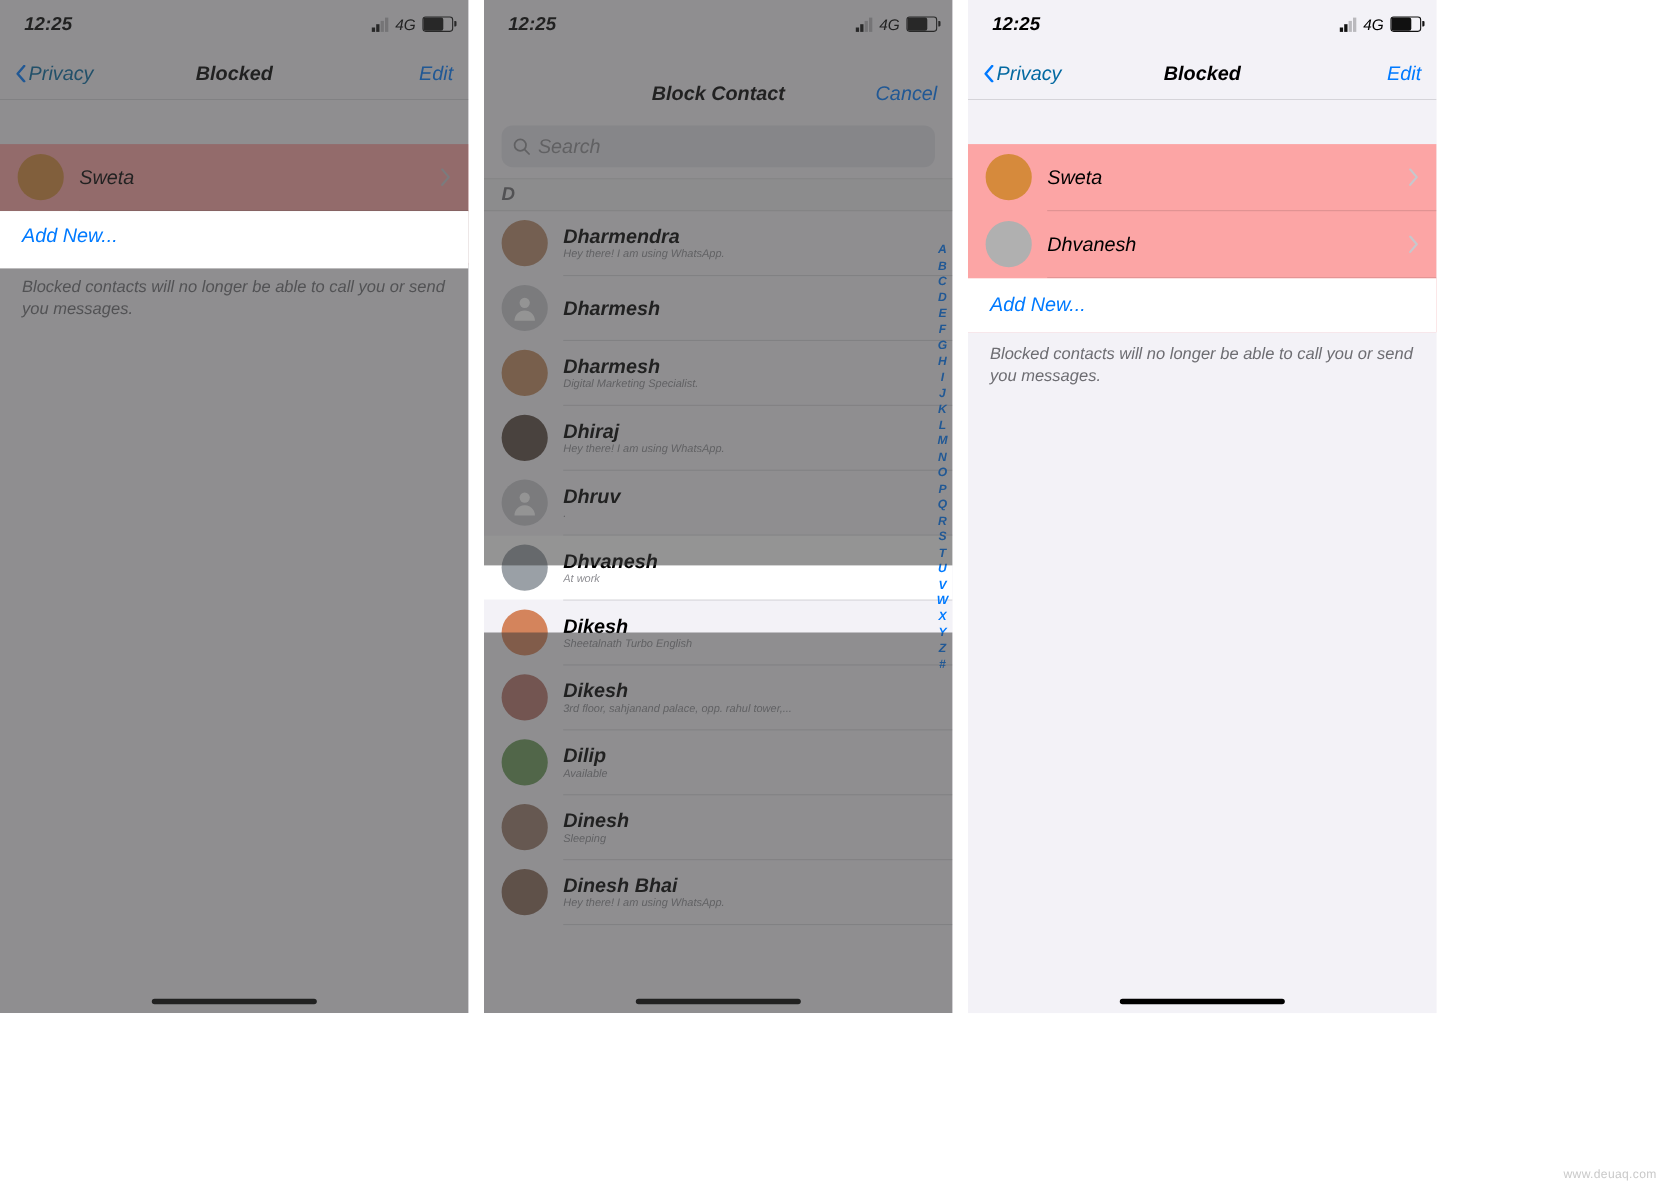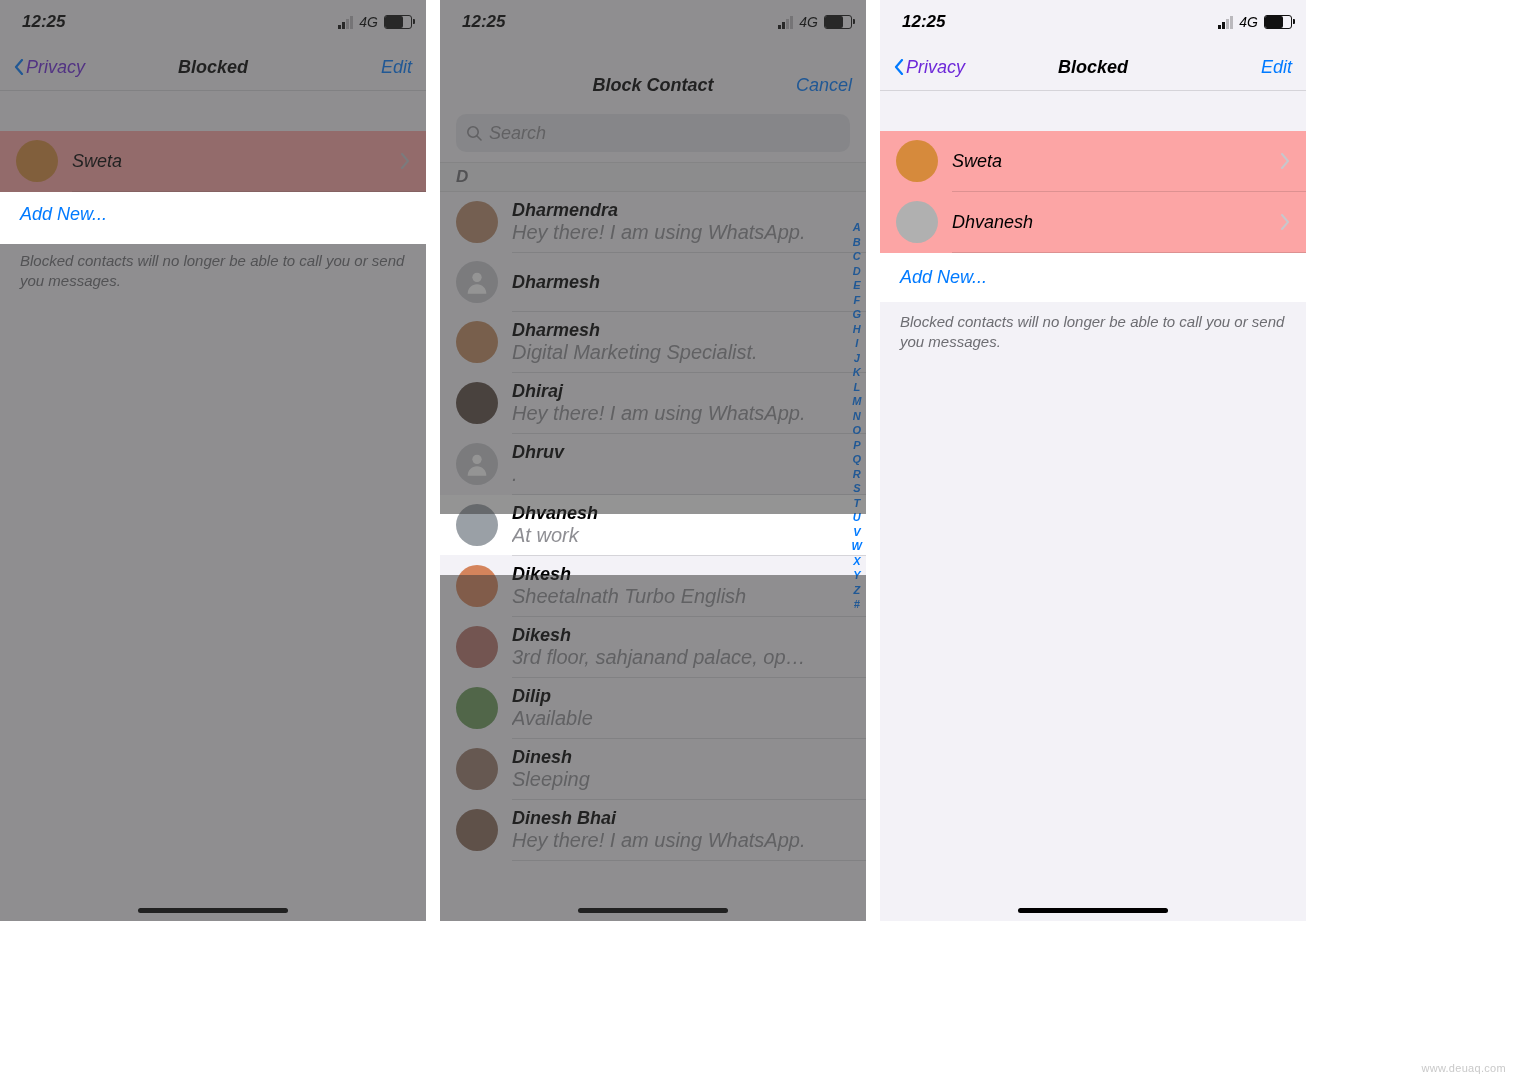--- a/index.html
+++ b/index.html
@@ -13,21 +13,21 @@
   .sig{display:inline-flex;align-items:flex-end;gap:1px;margin-right:4px;}
   .sig i{width:3px;background:#111;display:inline-block;}
   .sig i:nth-child(1){height:4px;}
   .sig i:nth-child(2){height:7px;}
   .sig i:nth-child(3){height:10px;opacity:.25;}
   .sig i:nth-child(4){height:13px;opacity:.25;}
   .batt{width:26px;height:12px;border:1px solid #111;border-radius:3px;margin-left:4px;position:relative;display:inline-block;}
   .batt::after{content:"";position:absolute;right:-4px;top:3px;width:2px;height:5px;background:#111;border-radius:0 1px 1px 0;}
   .batt i{display:block;height:100%;width:70%;background:#111;border-radius:2px;}
   .nav{height:46px;display:flex;align-items:center;justify-content:space-between;padding:0 14px;border-bottom:1px solid rgba(0,0,0,.12);}
-  .nav .back{display:flex;align-items:center;color:#6d28d9;font-size:18px;}
+  .nav .back{display:flex;align-items:center;color:#0369a1;font-size:18px;}
   .nav .back svg{margin-right:2px;}
   .nav .title{font-size:18px;font-weight:600;position:absolute;left:0;right:0;text-align:center;pointer-events:none;}
   .nav .right{color:#007aff;font-size:18px;}
   .section-spacer{height:40px;}
   .group{background:#fca5a5;}
   .row{display:flex;align-items:center;padding:8px 16px;min-height:44px;position:relative;}
   .row .avatar{width:42px;height:42px;border-radius:50%;background:#c7c7cc;flex:0 0 42px;margin-right:14px;display:flex;align-items:center;justify-content:center;overflow:hidden;}
   .row .avatar.orange{background:#d68a3c;}
   .row .avatar.cam{background:#b0b0b0;}
   .row .label{font-size:18px;color:#000;flex:1;}
@@ -43,21 +43,21 @@
 
   
   .s2 .nav{background:#f3f2f7;border-bottom:none;}
   .search{margin:6px 16px 10px;height:38px;background:rgba(120,120,128,.14);border-radius:10px;display:flex;align-items:center;padding:0 10px;color:#8e8e93;font-size:18px;gap:6px;}
   .section-index{height:28px;padding:0 16px;display:flex;align-items:center;font-size:17px;font-weight:600;color:#6d6d72;background:#eeeef0;border-top:1px solid rgba(0,0,0,.08);border-bottom:1px solid rgba(0,0,0,.08);}
   .contact{display:flex;align-items:center;padding:8px 16px;gap:14px;}
   .contact .avatar{width:42px;height:42px;border-radius:50%;background:#c7c7cc;flex:0 0 42px;display:flex;align-items:center;justify-content:center;}
   .contact .txts{display:flex;flex-direction:column;min-width:0;}
   .contact .name{font-size:18px;font-weight:600;color:#000;}
   .contact .name .light{font-weight:400;}
-  .contact .sub{font-size:20px;color:#8e8e93;white-space:nowrap;overflow:hidden;text-overflow:ellipsis;max-width:300px;}
+  .contact .sub{font-size:10px;color:#8e8e93;white-space:nowrap;overflow:hidden;text-overflow:ellipsis;max-width:300px;}
   .csep{height:1px;background:rgba(0,0,0,.12);margin-left:72px;}
   .alpha-index{position:absolute;right:4px;top:220px;display:flex;flex-direction:column;font-size:11px;font-weight:600;color:#007aff;gap:0;line-height:14.5px;align-items:center;}
   .s2 .contact.highlight{background:#fff;}
   .s2-dim{position:absolute;inset:0;pointer-events:none;}
   .s2-dim .shade{position:absolute;left:0;right:0;background:rgba(60,60,60,.55);}
   .nav .cancel{color:#007aff;font-size:18px;}
 
   .person-icon{width:28px;height:28px;fill:#fff;}
   .chevron-icon{width:10px;height:16px;}
   .watermark{position:absolute;right:18px;bottom:4px;font-size:11px;color:#c9c9c9;letter-spacing:.3px;}

